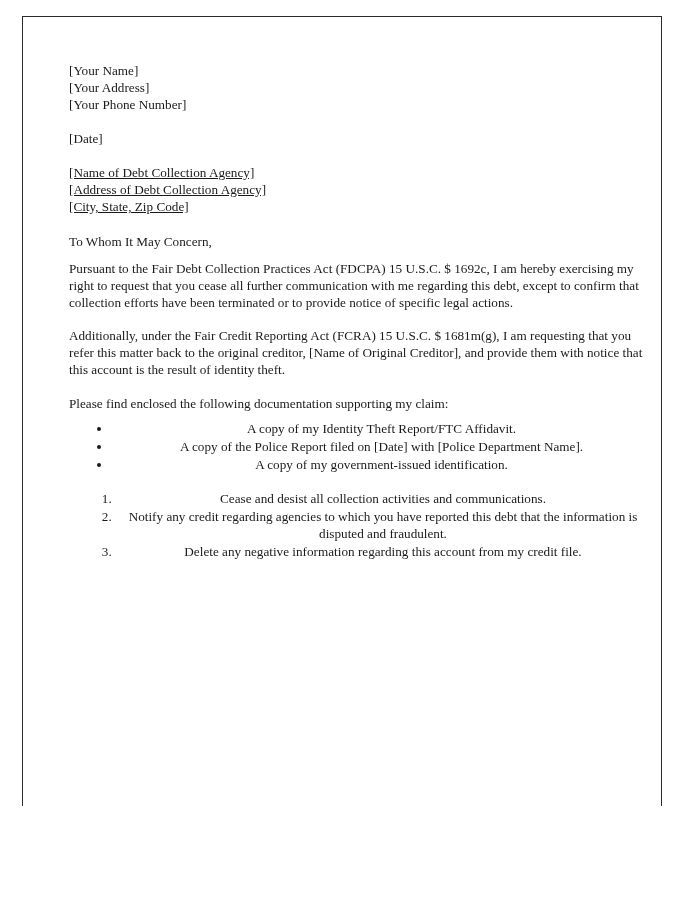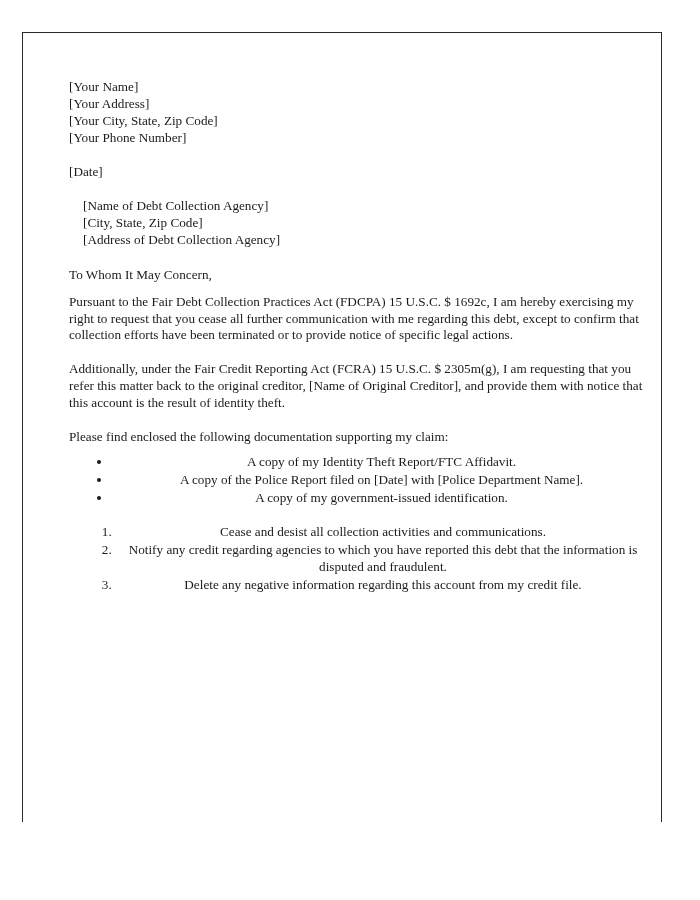--- a/index.html
+++ b/index.html
@@ -14,21 +14,21 @@
     overflow: hidden;
     font-family: "Liberation Serif", "DejaVu Serif", serif;
     color: #1a1a1a;
     -webkit-font-smoothing: antialiased;
   }
 
   
   .page-frame {
     position: absolute;
     left: 22px;
-    top: 32px;
+    top: 16px;
     width: 640px;
     height: 790px;
     border-left: 1.5px solid #2b2b2b;
     border-right: 1.5px solid #2b2b2b;
     border-top: 1.5px solid #2b2b2b;
     border-bottom: none;
     box-sizing: border-box;
     background: #ffffff;
   }
 
@@ -48,21 +48,22 @@
   .addr-line {
     display: block;
     white-space: nowrap;
   }
 
   .date-block {
     margin: 0 0 17px 0;
   }
 
   .recipient-block {
-    margin: 0 0 18px 14px;
+    margin: 0 0 18px 0;
+    text-decoration: underline;
   }
 
   .subject-line {
     font-weight: bold;
     margin: 0 0 18px 0;
     line-height: 1.3;
   }
 
   .salutation {
     margin: 0 0 10px 0;
@@ -99,37 +100,36 @@
 </style>
 </head>
 <body>
 
 <div class="page-frame">
   <div class="letter-body">
 
     <div class="addr-block">
       <span class="addr-line">[Your Name]</span>
       <span class="addr-line">[Your Address]</span>
-      <span class="addr-line">[Your City, State, Zip Code]</span>
       <span class="addr-line">[Your Phone Number]</span>
     </div>
 
     <div class="date-block">[Date]</div>
 
     <div class="recipient-block">
       <span class="addr-line">[Name of Debt Collection Agency]</span>
+      <span class="addr-line">[Address of Debt Collection Agency]</span>
       <span class="addr-line">[City, State, Zip Code]</span>
-      <span class="addr-line">[Address of Debt Collection Agency]</span>
     </div>
 
 
     <div class="salutation">To Whom It May Concern,</div>
 
     <p class="para">Pursuant to the Fair Debt Collection Practices Act (FDCPA) 15 U.S.C. $ 1692c, I am hereby exercising my right to request that you cease all further communication with me regarding this debt, except to confirm that collection efforts have been terminated or to provide notice of specific legal actions.</p>
-    <p class="para">Additionally, under the Fair Credit Reporting Act (FCRA) 15 U.S.C. $ 2305m(g), I am requesting that you refer this matter back to the original creditor, [Name of Original Creditor], and provide them with notice that this account is the result of identity theft.</p>
+    <p class="para">Additionally, under the Fair Credit Reporting Act (FCRA) 15 U.S.C. $ 1681m(g), I am requesting that you refer this matter back to the original creditor, [Name of Original Creditor], and provide them with notice that this account is the result of identity theft.</p>
 
     <p class="lead-in">Please find enclosed the following documentation supporting my claim:</p>
     <ul class="doc-list">
       <li>A copy of my Identity Theft Report/FTC Affidavit.</li>
       <li>A copy of the Police Report filed on [Date] with [Police Department Name].</li>
       <li>A copy of my government-issued identification.</li>
     </ul>
 
     <ol class="req-list">
       <li>Cease and desist all collection activities and communications.</li>

